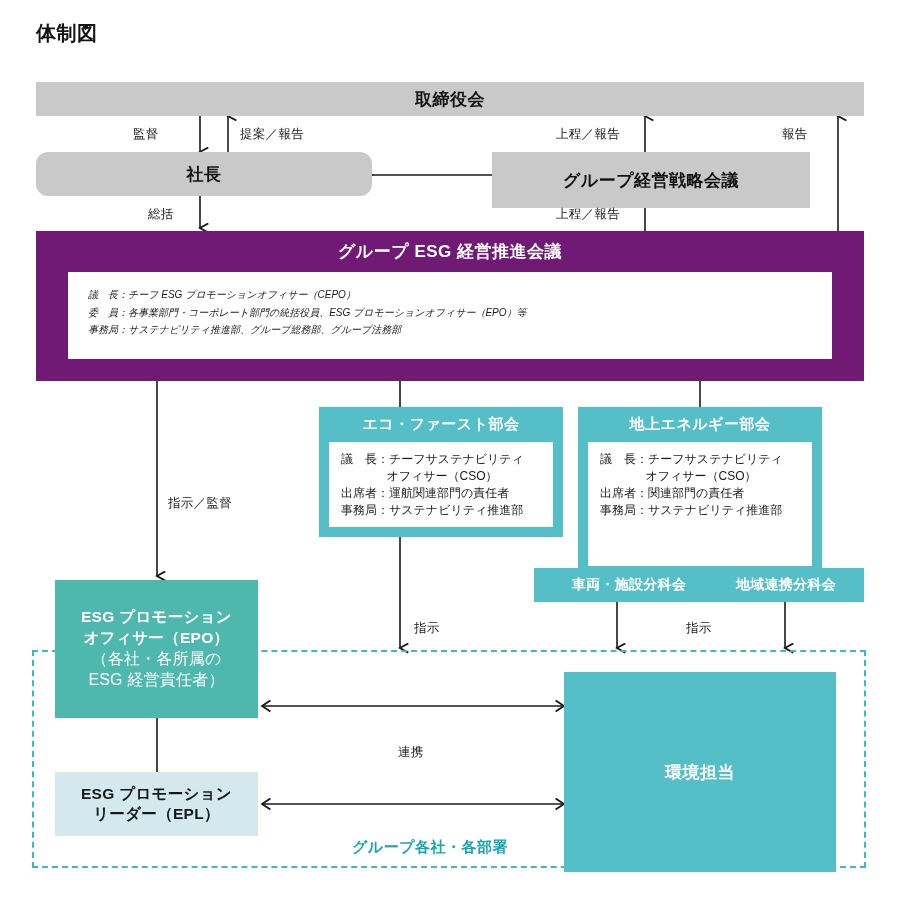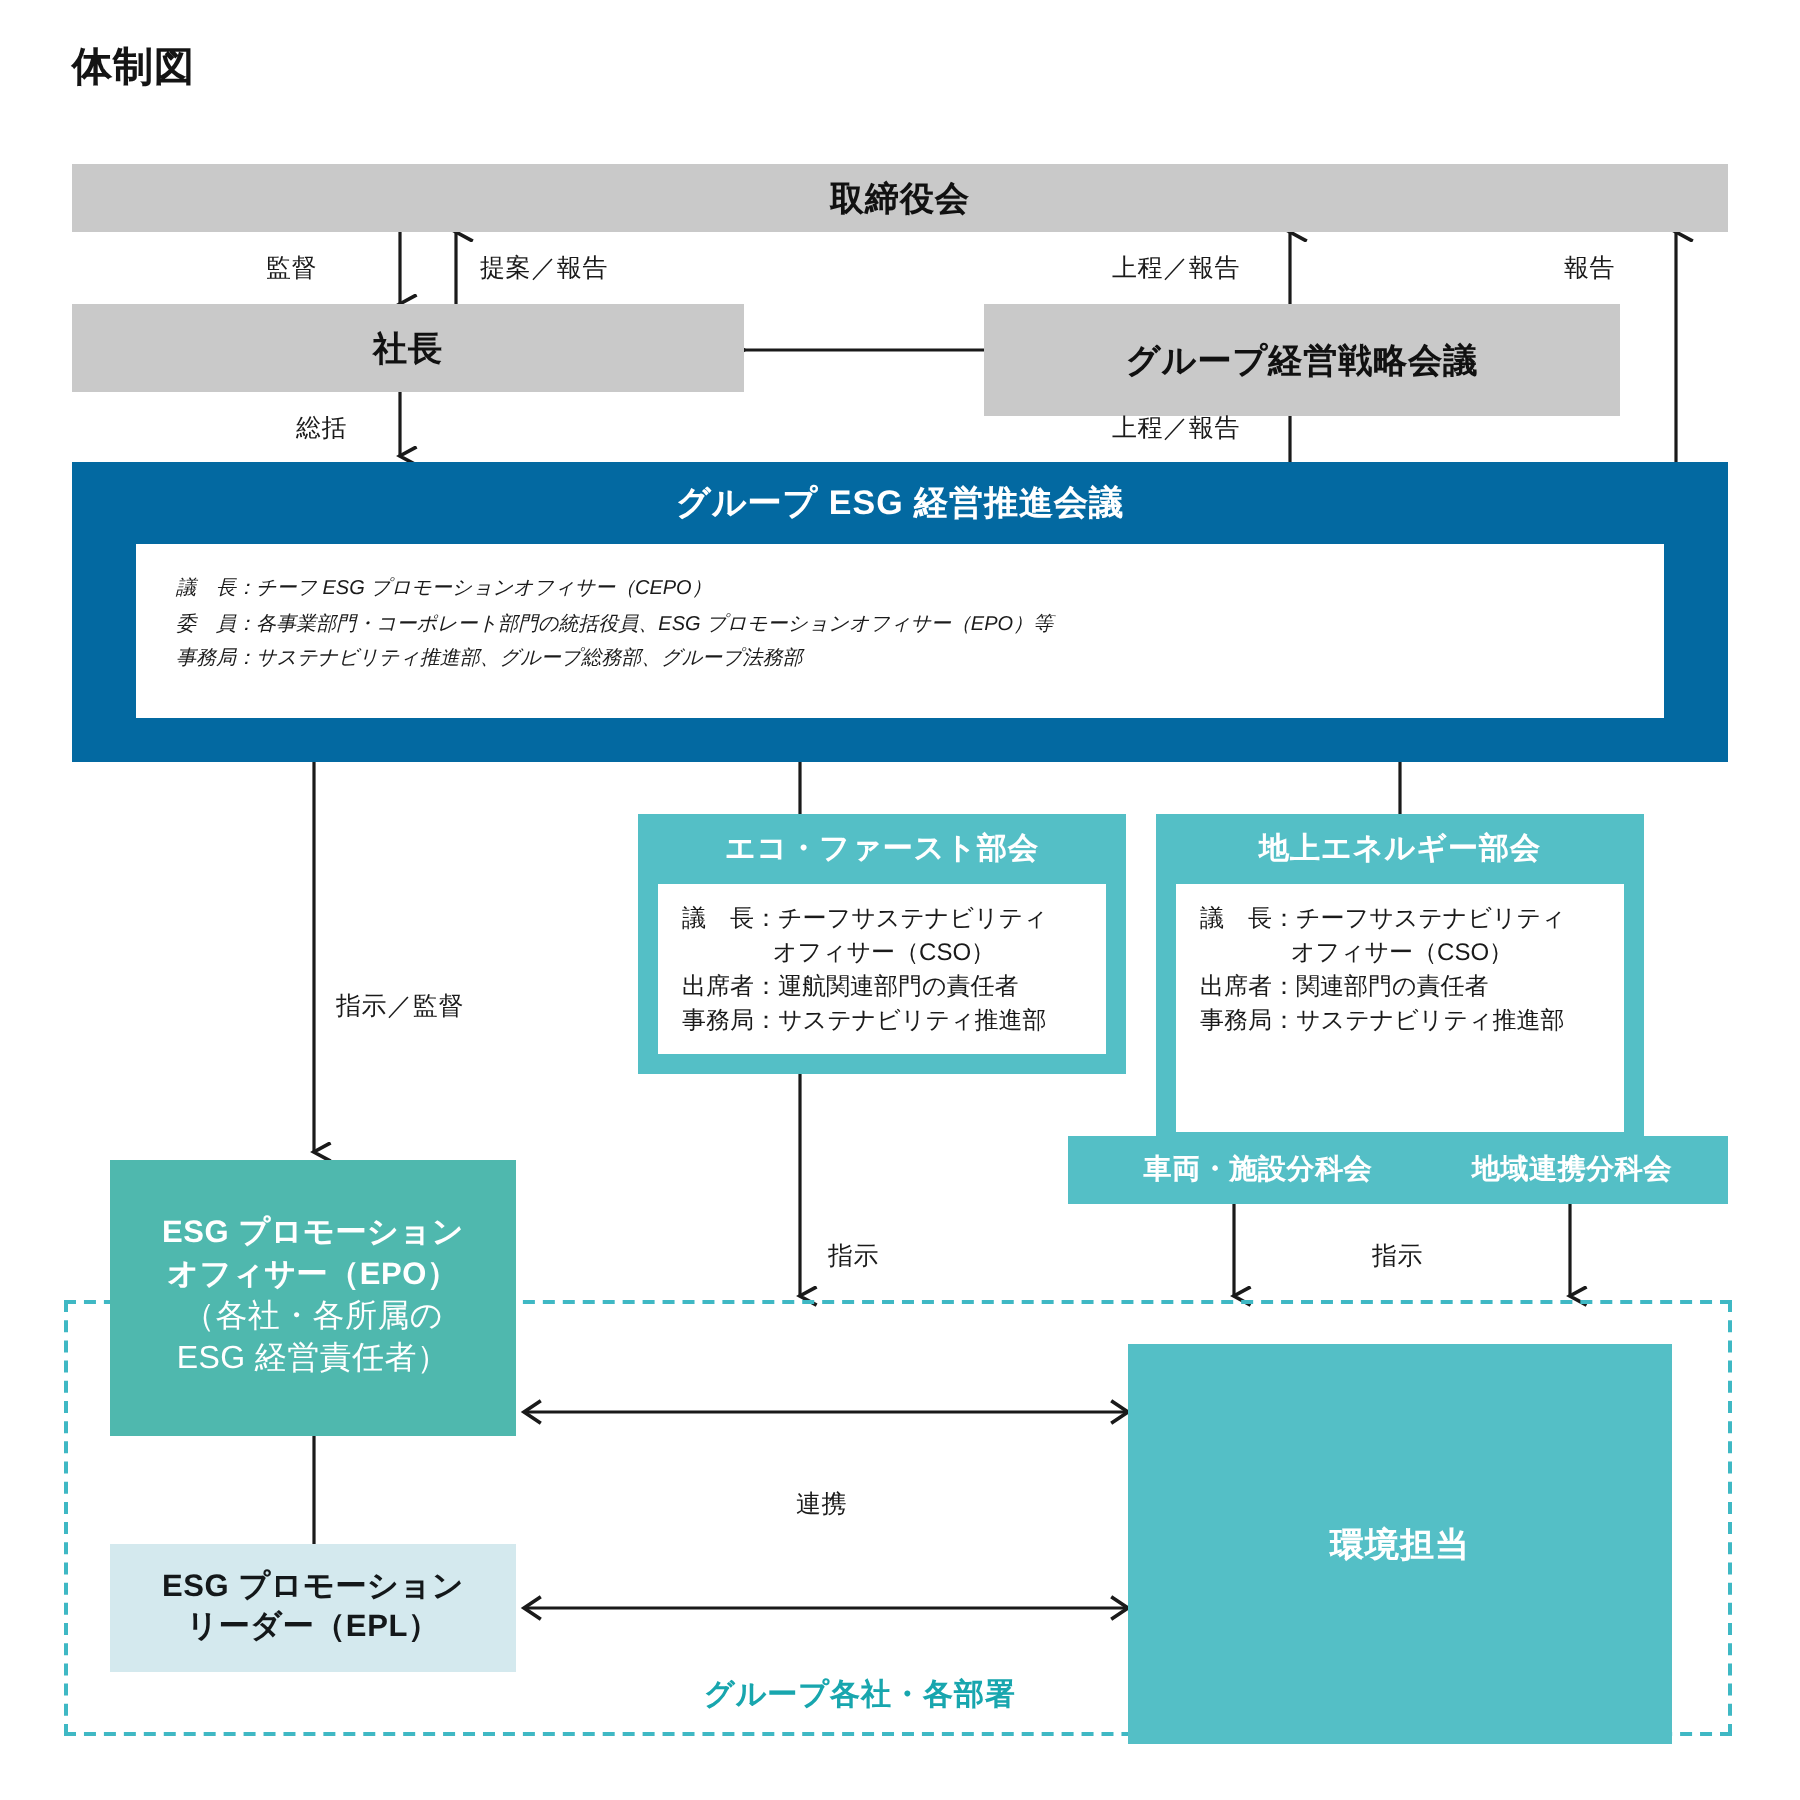--- a/index.html
+++ b/index.html
@@ -20,21 +20,21 @@
 
   
   .gray{
     background:#c9c9c9;color:#111;
     display:flex;align-items:center;justify-content:center;
     font-weight:bold;font-size:17px;letter-spacing:.5px;
   }
 
   
   .council{
-    background:#0369a1;
+    background:#701a75;
   }
   .council-title{
     position:absolute;left:0;right:0;top:9px;
     text-align:center;color:#ffffff;font-weight:bold;font-size:17px;letter-spacing:.5px;
   }
   .council-panel{
     position:absolute;left:32px;right:32px;top:41px;bottom:22px;
     background:#ffffff;
     padding:14px 20px 10px 20px;
     box-sizing:border-box;
@@ -158,21 +158,21 @@
       <line x1="262" y1="706" x2="564" y2="706" marker-start="url(#arrowLeft)" marker-end="url(#arrowRight)"></line>
 
       <line x1="262" y1="804" x2="564" y2="804" marker-start="url(#arrowLeft)" marker-end="url(#arrowRight)"></line>
     </g>
   </svg>
 
   <div class="abs gray" style="left:36px;top:82px;width:828px;height:34px;">
     <span>取締役会</span>
   </div>
 
-  <div class="abs gray" style="left:36px;top:152px;width:336px;height:44px;">
+  <div class="abs gray" style="left:36px;top:152px;width:336px;height:44px;border-radius:12px;">
     <span>社長</span>
   </div>
 
   <div class="abs gray" style="left:492px;top:152px;width:318px;height:56px;">
     <span>グループ経営戦略会議</span>
   </div>
 
   <div class="abs conn-label" style="left:133px;top:126px;">監督</div>
   <div class="abs conn-label" style="left:240px;top:126px;">提案／報告</div>
   <div class="abs conn-label" style="left:556px;top:126px;">上程／報告</div>

